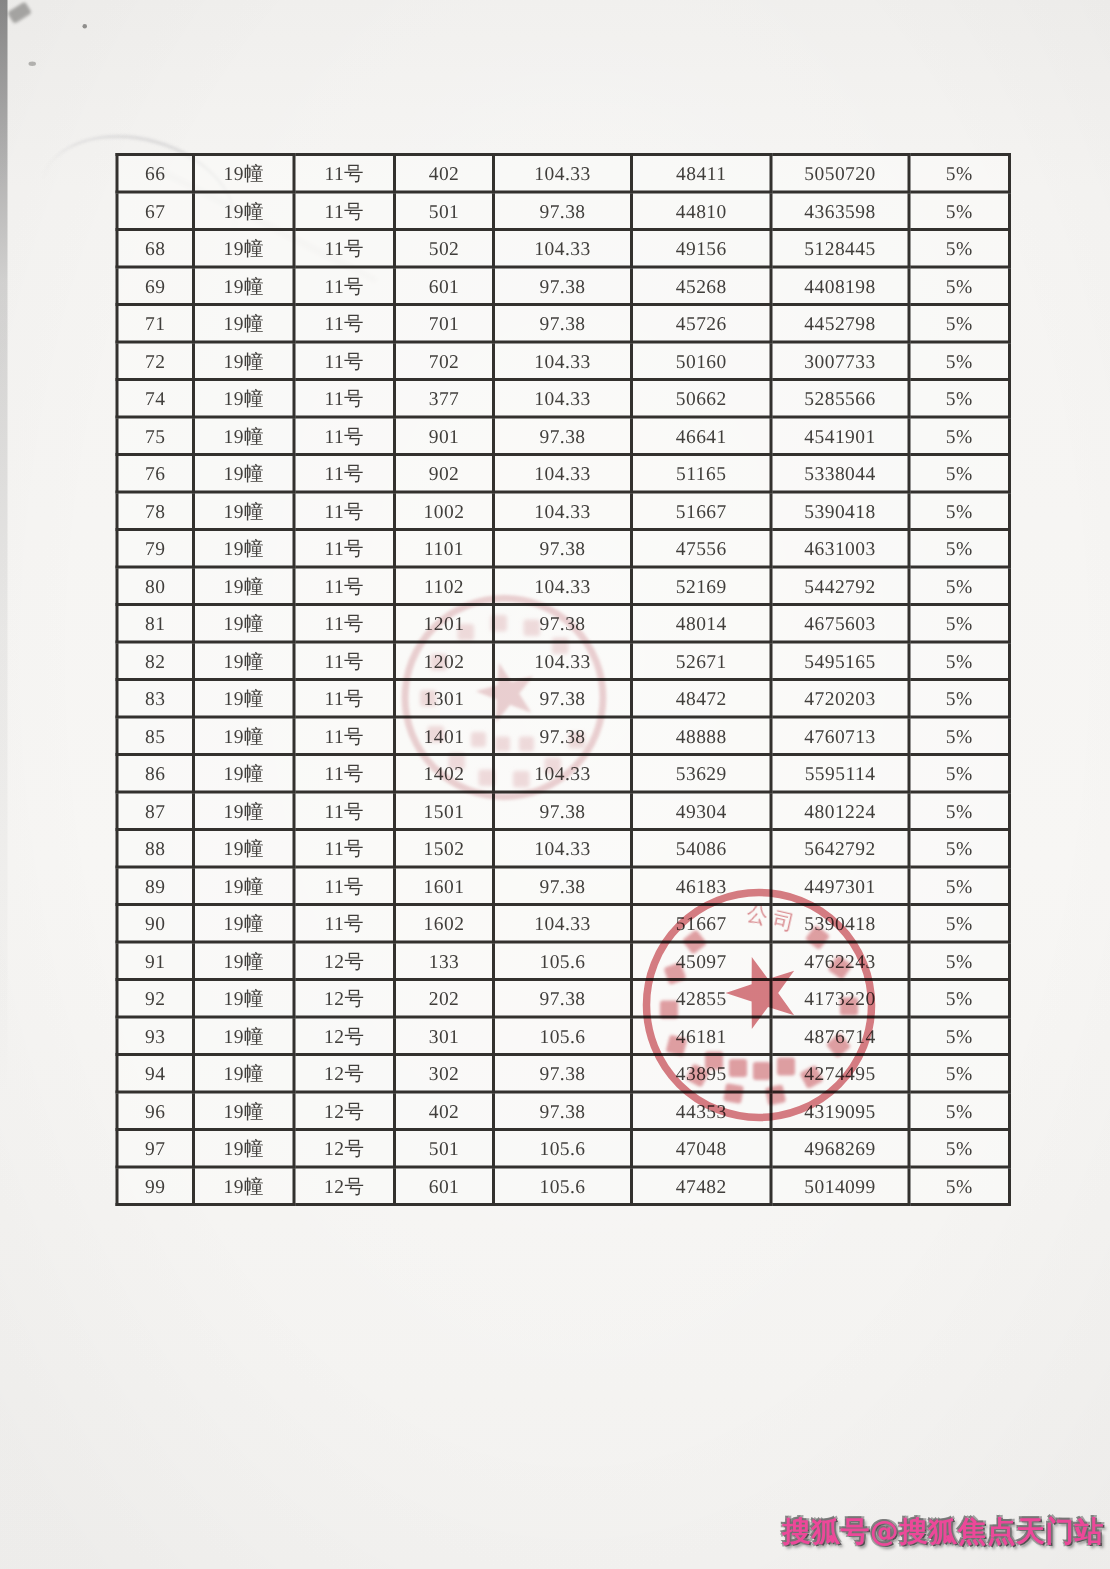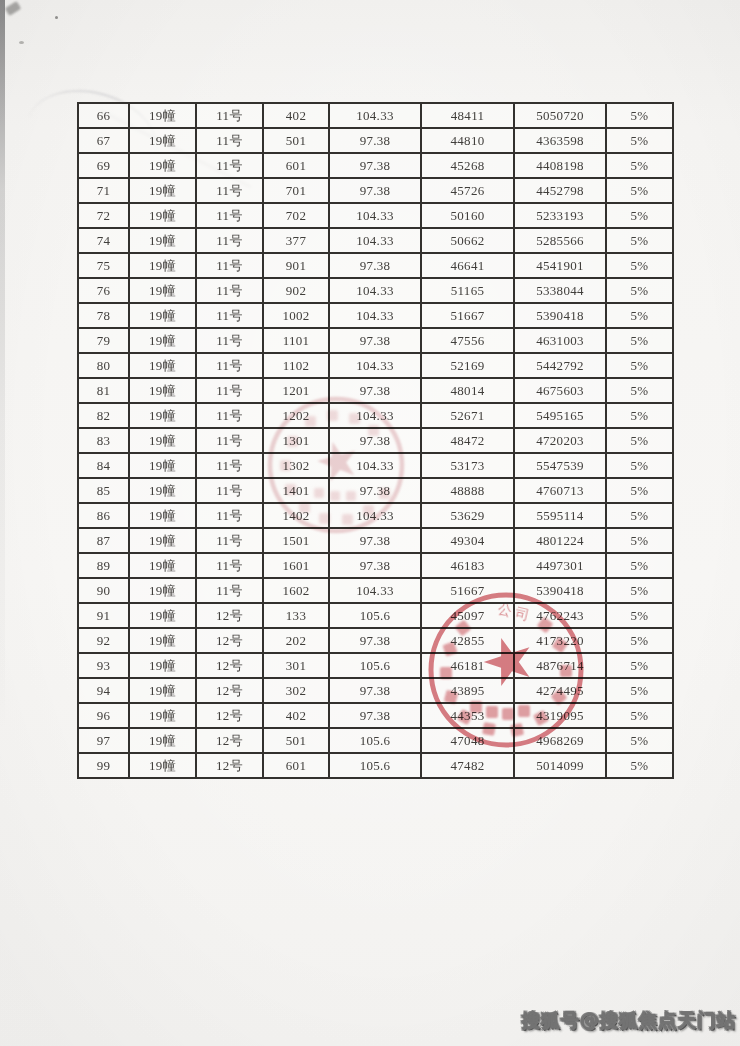--- a/index.html
+++ b/index.html
@@ -52,21 +52,21 @@
   .seal-main-stroke{stroke:var(--seal-red);fill:none;stroke-width:5px;}
   .seal-main-fill{fill:var(--seal-red);}
   .seal-blob{opacity:.72;filter:blur(1.1px);}
   .seal-arc-text{font-family:"DejaVu Sans",sans-serif;font-size:14px;letter-spacing:4px;opacity:.85;filter:blur(.4px);}
 
   
   .watermark{
     position:absolute;right:4px;bottom:12px;
     font-family:"DejaVu Sans","Liberation Sans",sans-serif;
     font-weight:bold;font-size:19px;letter-spacing:.5px;
-    color:#737373;
+    color:#ec4899;
     text-shadow:
       -1px -1px 0 rgba(110,110,110,.85),
        1px -1px 0 rgba(130,130,130,.7),
       -1px  1px 0 rgba(130,130,130,.7),
        1px  1px 0 rgba(75,75,75,.95),
        2px  2px 2px rgba(55,55,55,.5);
   }
 </style>
 </head>
 <body>
@@ -105,20 +105,30 @@
         <td>67</td>
         <td>19幢</td>
         <td>11号</td>
         <td>501</td>
         <td>97.38</td>
         <td>44810</td>
         <td>4363598</td>
         <td>5%</td>
       </tr>
       <tr>
+        <td>68</td>
+        <td>19幢</td>
+        <td>11号</td>
+        <td>502</td>
+        <td>104.33</td>
+        <td>49156</td>
+        <td>5128445</td>
+        <td>5%</td>
+      </tr>
+      <tr>
         <td>69</td>
         <td>19幢</td>
         <td>11号</td>
         <td>601</td>
         <td>97.38</td>
         <td>45268</td>
         <td>4408198</td>
         <td>5%</td>
       </tr>
       <tr>
@@ -131,21 +141,21 @@
         <td>4452798</td>
         <td>5%</td>
       </tr>
       <tr>
         <td>72</td>
         <td>19幢</td>
         <td>11号</td>
         <td>702</td>
         <td>104.33</td>
         <td>50160</td>
-        <td>5233193</td>
+        <td>3007733</td>
         <td>5%</td>
       </tr>
       <tr>
         <td>74</td>
         <td>19幢</td>
         <td>11号</td>
         <td>377</td>
         <td>104.33</td>
         <td>50662</td>
         <td>5285566</td>
@@ -225,30 +235,20 @@
         <td>83</td>
         <td>19幢</td>
         <td>11号</td>
         <td>1301</td>
         <td>97.38</td>
         <td>48472</td>
         <td>4720203</td>
         <td>5%</td>
       </tr>
       <tr>
-        <td>84</td>
-        <td>19幢</td>
-        <td>11号</td>
-        <td>1302</td>
-        <td>104.33</td>
-        <td>53173</td>
-        <td>5547539</td>
-        <td>5%</td>
-      </tr>
-      <tr>
         <td>85</td>
         <td>19幢</td>
         <td>11号</td>
         <td>1401</td>
         <td>97.38</td>
         <td>48888</td>
         <td>4760713</td>
         <td>5%</td>
       </tr>
       <tr>
@@ -262,20 +262,30 @@
         <td>5%</td>
       </tr>
       <tr>
         <td>87</td>
         <td>19幢</td>
         <td>11号</td>
         <td>1501</td>
         <td>97.38</td>
         <td>49304</td>
         <td>4801224</td>
+        <td>5%</td>
+      </tr>
+      <tr>
+        <td>88</td>
+        <td>19幢</td>
+        <td>11号</td>
+        <td>1502</td>
+        <td>104.33</td>
+        <td>54086</td>
+        <td>5642792</td>
         <td>5%</td>
       </tr>
       <tr>
         <td>89</td>
         <td>19幢</td>
         <td>11号</td>
         <td>1601</td>
         <td>97.38</td>
         <td>46183</td>
         <td>4497301</td>

